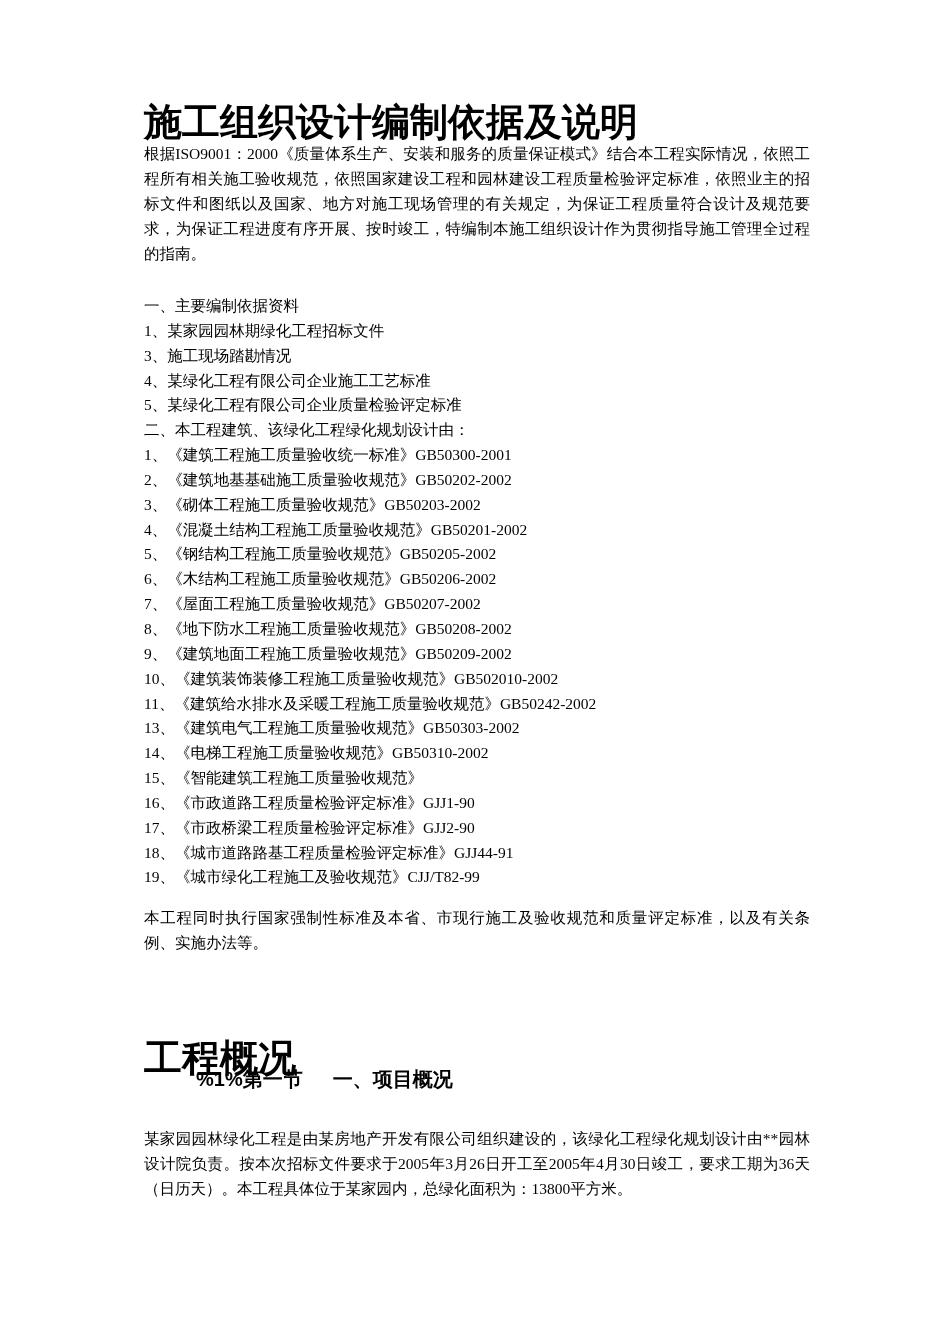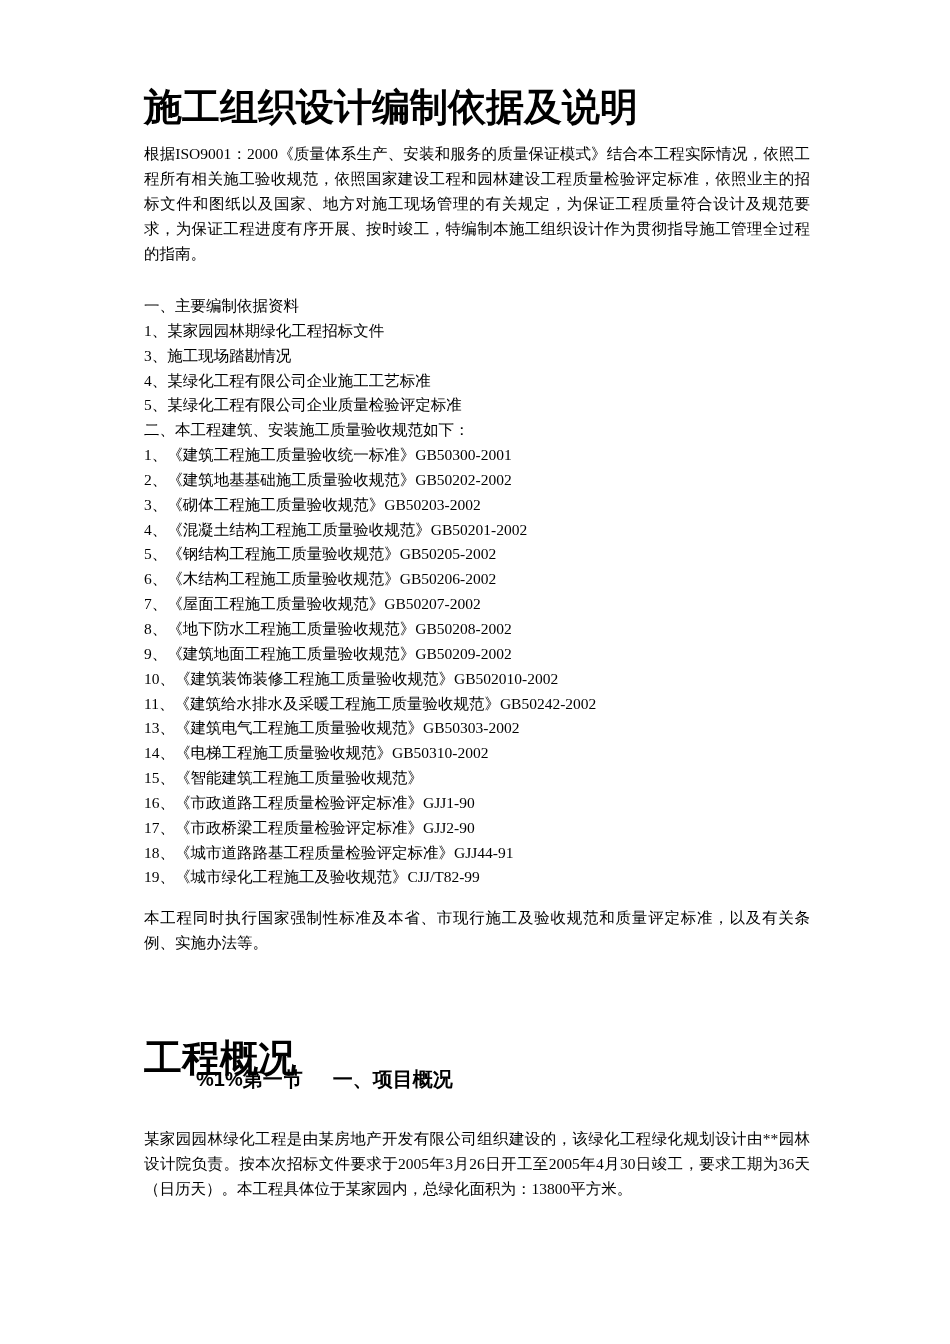--- a/index.html
+++ b/index.html
@@ -62,31 +62,31 @@
       line-height: 26px;
       white-space: nowrap;
     }
     .h2 .gap { display: inline-block; width: 30px; }
   </style>
 </head>
 <body>
 
 <div class="page">
 
-  <div class="h1" style="top:85px;">施工组织设计编制依据及说明</div>
+  <div class="h1" style="top:100px;">施工组织设计编制依据及说明</div>
 
   <div class="para" style="top:141px;">根据ISO9001：2000《质量体系生产、安装和服务的质量保证模式》结合本工程实际情况，依照工程所有相关施工验收规范，依照国家建设工程和园林建设工程质量检验评定标准，依照业主的招标文件和图纸以及国家、地方对施工现场管理的有关规定，为保证工程质量符合设计及规范要求，为保证工程进度有序开展、按时竣工，特编制本施工组织设计作为贯彻指导施工管理全过程的指南。</div>
 
   <div class="lines" style="top:266px;">
     <span class="line">一、主要编制依据资料</span>
     <span class="line">1、某家园园林期绿化工程招标文件</span>
     <span class="line">3、施工现场踏勘情况</span>
     <span class="line">4、某绿化工程有限公司企业施工工艺标准</span>
     <span class="line">5、某绿化工程有限公司企业质量检验评定标准</span>
-    <span class="line">二、本工程建筑、安装施工质量验收规范如下：</span>
+    <span class="line">二、本工程建筑、该绿化工程绿化规划设计由：</span>
     <span class="line">1、《建筑工程施工质量验收统一标准》GB50300-2001</span>
     <span class="line">2、《建筑地基基础施工质量验收规范》GB50202-2002</span>
     <span class="line">3、《砌体工程施工质量验收规范》GB50203-2002</span>
     <span class="line">4、《混凝土结构工程施工质量验收规范》GB50201-2002</span>
     <span class="line">5、《钢结构工程施工质量验收规范》GB50205-2002</span>
     <span class="line">6、《木结构工程施工质量验收规范》GB50206-2002</span>
     <span class="line">7、《屋面工程施工质量验收规范》GB50207-2002</span>
     <span class="line">8、《地下防水工程施工质量验收规范》GB50208-2002</span>
     <span class="line">9、《建筑地面工程施工质量验收规范》GB50209-2002</span>
     <span class="line">10、《建筑装饰装修工程施工质量验收规范》GB502010-2002</span>

